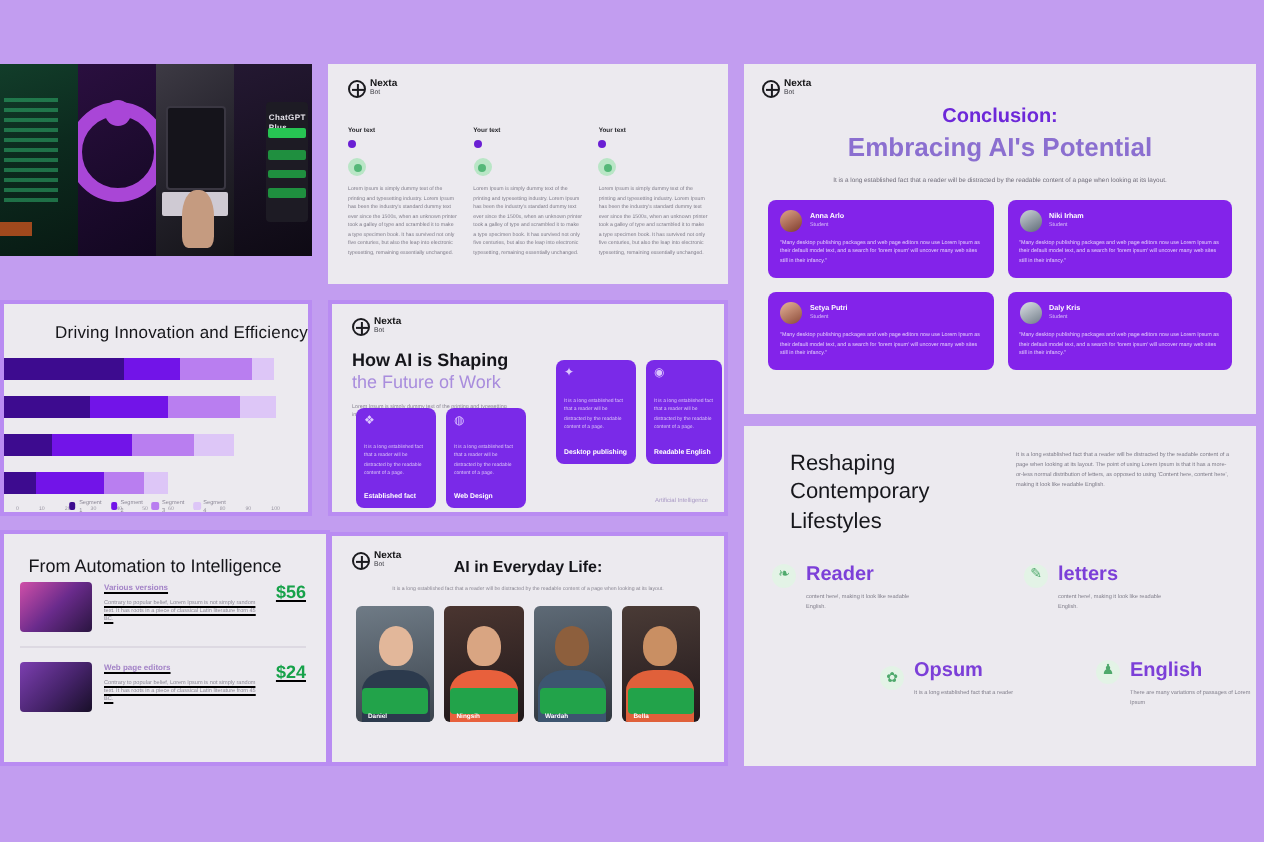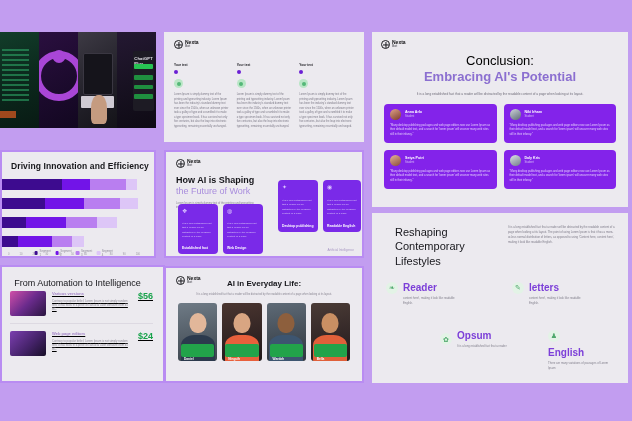--- a/index.html
+++ b/index.html
@@ -86,21 +86,21 @@
   .plan-panel .pbar.b2 { top:40%; background:#1f8f3f; }
   .plan-panel .pbar.b3 { top:56%; background:#1f8f3f; }
   .plan-panel .pbar.b4 { top:72%; background:#1f8f3f; }
   .plan-label {
     position:absolute; left:8%; top:8%; font-size:4px; color:#e9e7ee;
     font-weight:700; letter-spacing:.2px;
   }
 
   
   #s2 { left: 0; top: 150px; width: 156px; height: 108px; }
-  #s2 .s-title { font-size: 8.5px; font-weight: 700; color: #16161a; margin: 9px 0 0 9px; letter-spacing:.1px; }
+  #s2 .s-title { font-size: 8.5px; font-weight: 400; color: #16161a; margin: 9px 0 0 9px; letter-spacing:.1px;text-align:right; }
   .chart { position: relative; margin: 6px 8px 0 0; height: 76px; }
   .bar-row { height: 14px; margin-bottom: 5px; display: flex; align-items: center; }
   .seg { height: 11px; }
   .chart-axis { display:flex; justify-content:space-between; margin: 0 6px; }
   .chart-axis span { font-size: 2.6px; color:#9a96a3; }
   .chart-legend {
     position:absolute; left:50%; bottom:-4px; transform:translateX(-50%);
     display:flex; gap:4px; align-items:center;
   }
   .chart-legend .lg { display:flex; gap:1.5px; align-items:center; }
@@ -174,21 +174,21 @@
   .name-bar {
     position:absolute; left:3px; right:3px; bottom:4px; height:13px;
     background:#22a34a; border-radius:2px; padding:2px 3px;
   }
   .name-bar .nm { font-size:3.2px; color:#fff; font-weight:700; }
 
   
   #s7 { left: 372px; top: 32px; width: 256px; height: 175px; }
   .c-logo { margin: 8px 0 0 9px; }
   .c-title { text-align:center; margin-top:4px; }
-  .c-title .t1 { font-size:13px; font-weight:400; color:#000000; display:block; line-height:1.25; }
+  .c-title .t1 { font-size:10px; font-weight:700; color:#6d28d9; display:block; line-height:1.25; }
   .c-title .t2 { font-size:13px; font-weight:600; color:#8b6fd0; display:block; line-height:1.25; }
   .c-desc { text-align:center; font-size:3.2px; color:#6f6c79; margin: 6px 22px 0; }
   .t-grid { display:grid; grid-template-columns:1fr 1fr; gap:7px; padding: 8px 12px 0; }
   .t-card { background:#8323ea; border-radius:4px; padding:5px 6px; }
   .t-head { display:flex; gap:4px; align-items:center; margin-bottom:4px; }
   .t-av { width:11px; height:11px; border-radius:50%; flex:0 0 auto; }
   .t-av.a1{background:linear-gradient(150deg,#e0a389,#7d3c2c);}
   .t-av.a2{background:linear-gradient(150deg,#cfd4da,#5d6a76);}
   .t-av.a3{background:linear-gradient(150deg,#e8b59a,#8a4a38);}
   .t-av.a4{background:linear-gradient(150deg,#dfe3e8,#707c88);}
@@ -206,21 +206,21 @@
   .feat .fic {
     width:12px; height:12px; border-radius:50%; background:#e3f3e6;
     display:flex; align-items:center; justify-content:center; flex:0 0 auto;
   }
   .feat .fic span { font-size:7px; color:#4fa96c; line-height:1; }
   .feat .fh { font-size:10px; font-weight:700; color:#7c3fd8; line-height:1.1; margin-bottom:3px; }
   .feat .fb { font-size:2.8px; color:#83808d; line-height:1.7; width:62px; }
   .f1 { left:14px;  top:0; }
   .f2 { left:140px; top:0; }
   .f3 { left:68px;  top:48px;align-items:center; }
-  .f4 { left:176px; top:48px;flex-direction:column; }
+  .f4 { left:176px; top:48px; }
 </style>
 </head>
 <body>
 
 <div class="stage">
 
   <div class="slide" id="s1">
     <div class="photo-row">
       <div class="ph ph1"></div>
       <div class="ph ph2">

